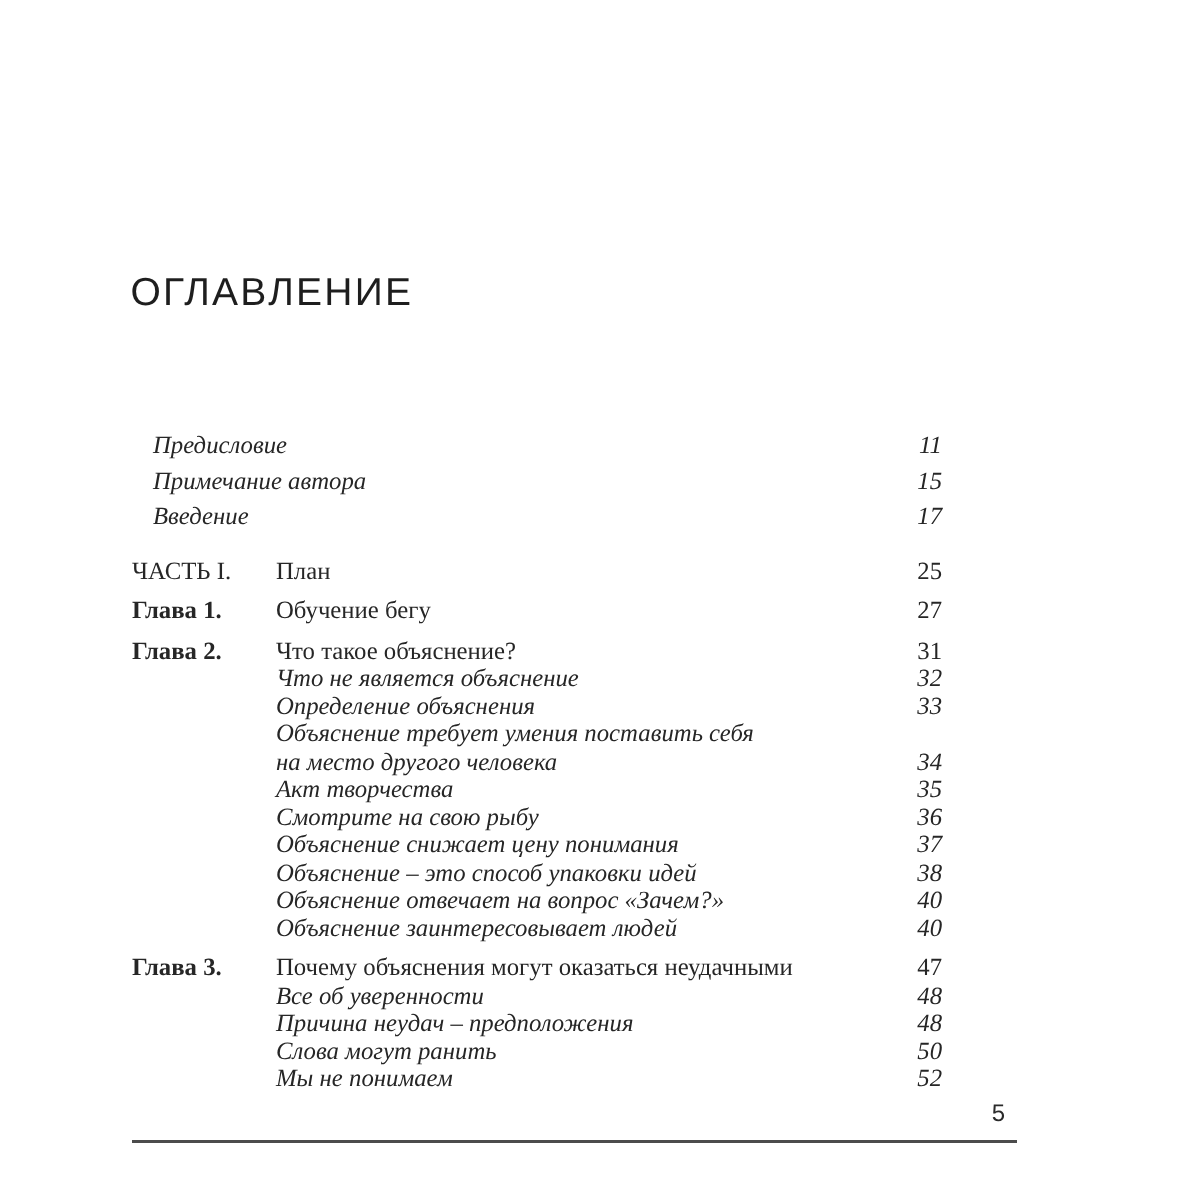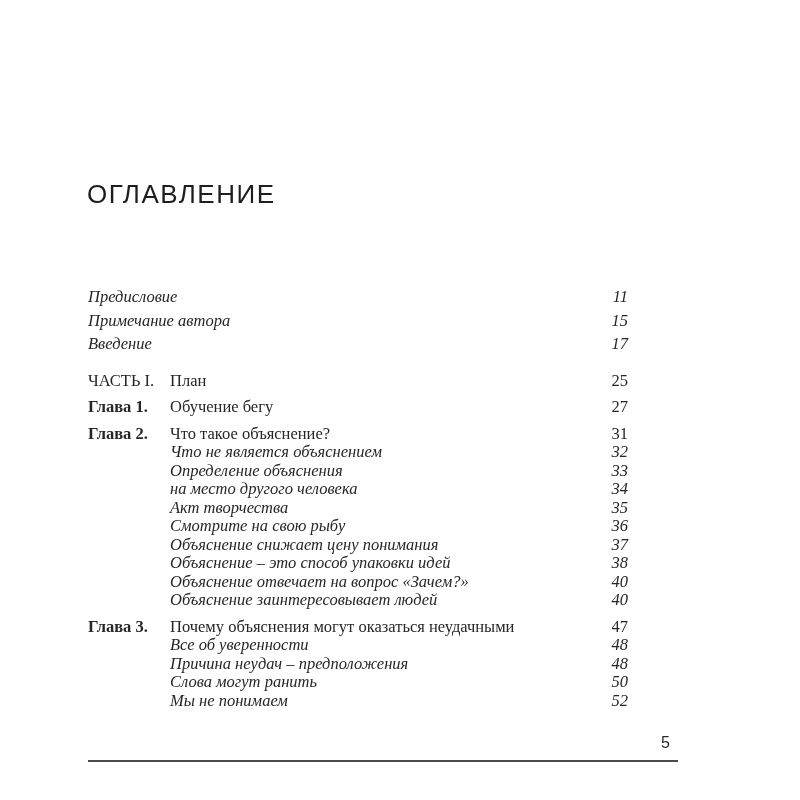--- a/index.html
+++ b/index.html
@@ -39,20 +39,21 @@
     align-items: baseline;
     font-size: 16.5px;
     line-height: 18.5px;
   }
   .row .label {
     flex: none;
     width: 82px;
   }
   .row .tcell {
     flex: 1 1 auto;
+    margin-left: 14px;
   }
   .row .pnum {
     flex: none;
     text-align: right;
     min-width: 30px;
   }
   
   .row.front {
     line-height: 23.5px;
     font-style: italic;
@@ -127,27 +128,32 @@
         <span class="tcell">Обучение бегу</span>
         <span class="pnum">27</span>
       </div>
       <div class="row chapter">
         <span class="label">Глава 2.</span>
         <span class="tcell">Что такое объяснение?</span>
         <span class="pnum">31</span>
       </div>
       <div class="row sub">
         <span class="label"></span>
-        <span class="tcell">Что не является объяснением</span>
+        <span class="tcell">Что не является объяснение</span>
         <span class="pnum">32</span>
       </div>
       <div class="row sub">
         <span class="label"></span>
         <span class="tcell">Определение объяснения</span>
         <span class="pnum">33</span>
+      </div>
+      <div class="row sub">
+        <span class="label"></span>
+        <span class="tcell">Объяснение требует умения поставить себя</span>
+        <span class="pnum"></span>
       </div>
       <div class="row sub">
         <span class="label"></span>
         <span class="tcell">на место другого человека</span>
         <span class="pnum">34</span>
       </div>
       <div class="row sub">
         <span class="label"></span>
         <span class="tcell">Акт творчества</span>
         <span class="pnum">35</span>

